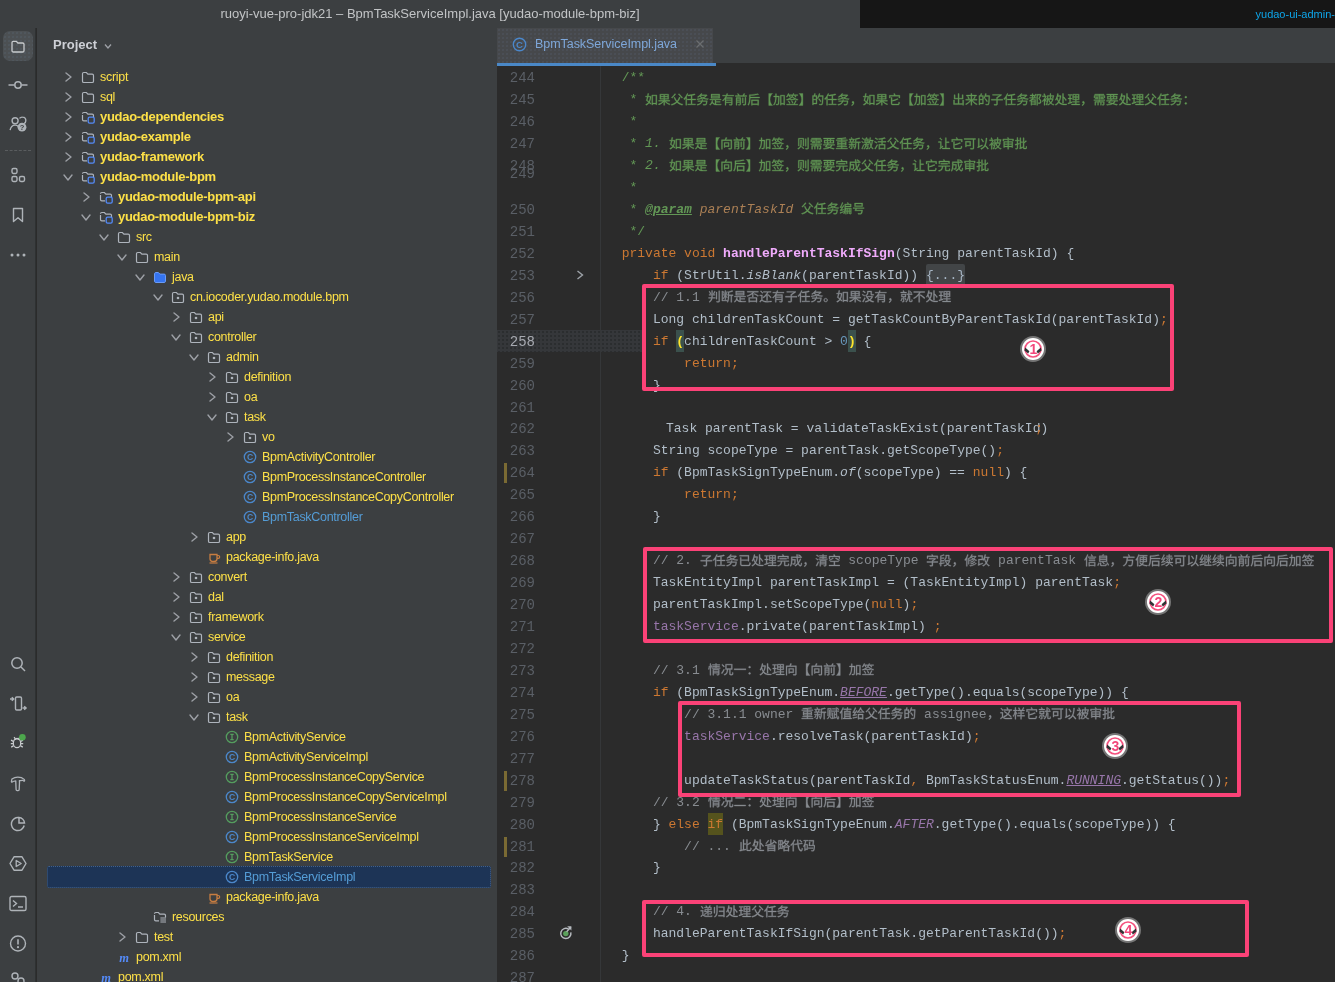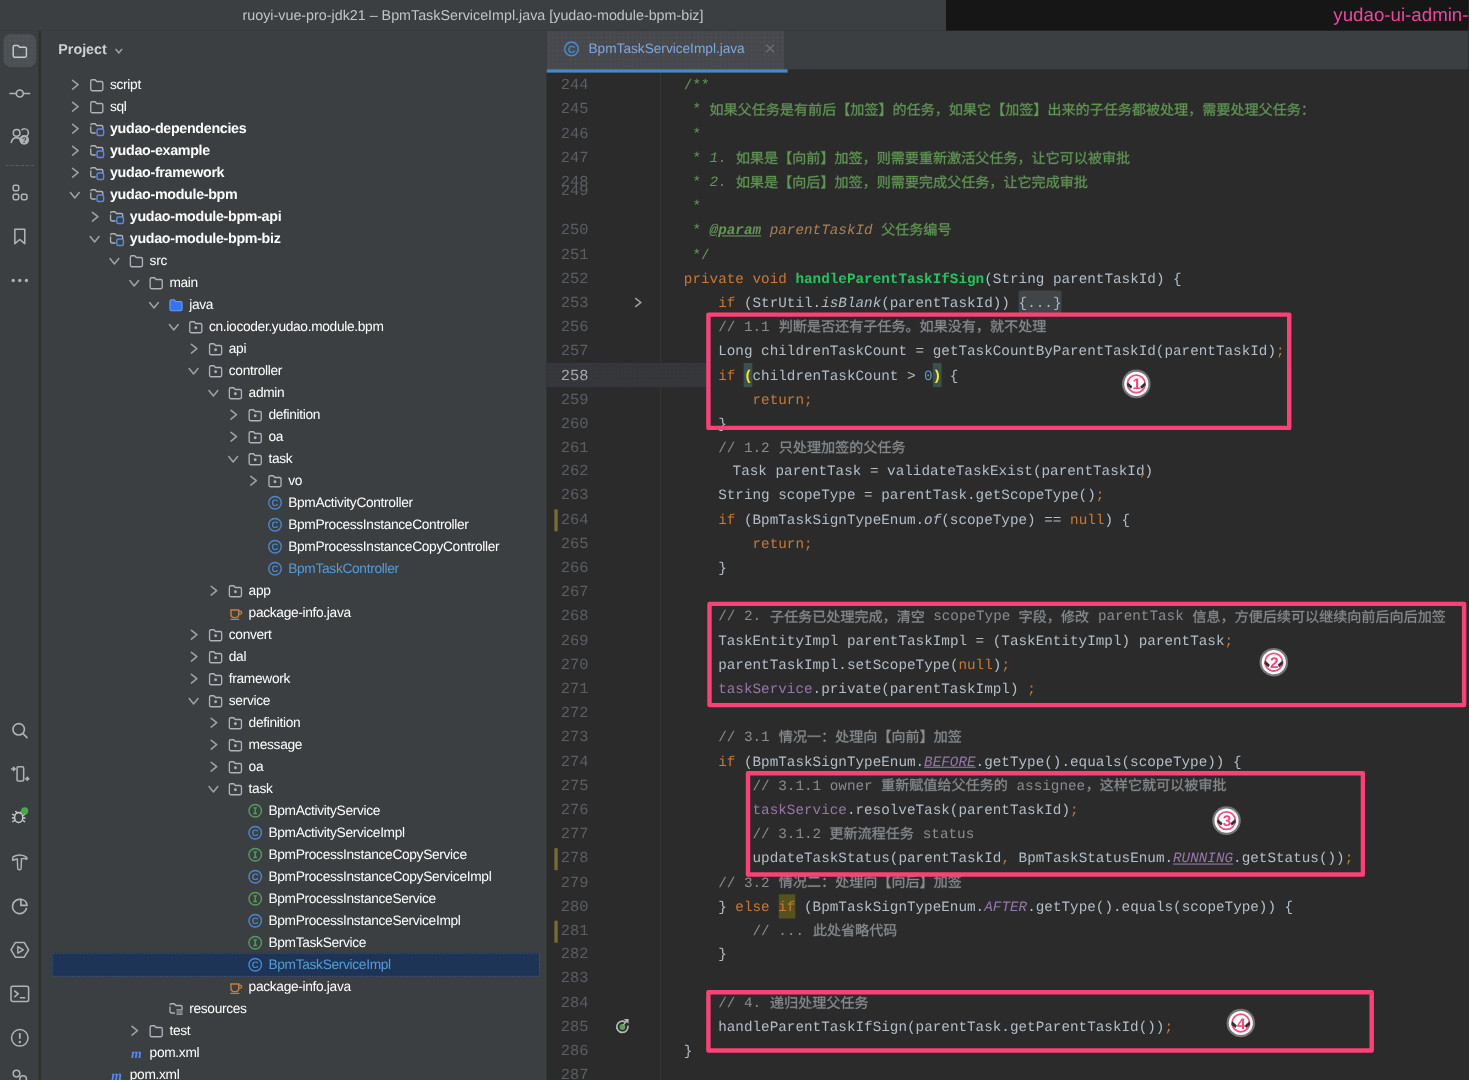--- a/index.html
+++ b/index.html
@@ -4,21 +4,21 @@
 html,body { width:1335px; height:982px; overflow:hidden; background:#2B2B2B;
   font-family:"Liberation Sans", sans-serif; }
 #app { position:relative; width:1125px; height:982px; }
 
 
 #titlebar { position:absolute; left:0; top:0; width:860px; height:28px; background:#3C3F41; }
 #titlebar .t { position:absolute; left:0; right:0; top:0; height:28px; line-height:28px;
   text-align:center; font-size:13px; color:#C2C4C6; }
 #titlebar2 { position:absolute; left:860px; top:0; width:475px; height:28px; background:#161616; }
 #titlebar2 .t { position:absolute; right:0; top:0; height:28px; line-height:28px;
-  font-size:17px; color:#ec4899; white-space:nowrap; }
+  font-size:11px; color:#0ea5e9; white-space:nowrap; }
 
 
 #strip { position:absolute; left:0; top:28px; width:36px; height:954px; background:#3C3F41;
   border-right:1px solid rgba(0,0,0,0.22); }
 .sic { position:absolute; left:50%; transform:translateX(-50%); }
 #stripbtn { position:absolute; left:3px; top:3px; width:30px; height:30px; background:#4C5053;
   border-radius:7px;
   background-image:radial-gradient(circle, rgba(120,160,210,0.08) 0.9px, rgba(0,0,0,0) 1px);
   background-size:4px 4px; }
 .stripsep { position:absolute; left:5px; top:122px; width:26px; height:1px;
@@ -27,21 +27,21 @@
 
 #panel { position:absolute; left:37px; top:28px; width:460px; height:954px; background:#3C3F41; overflow:hidden; }
 #panelhead { position:absolute; left:0; top:0; width:100%; height:34px; }
 #panelhead .pt { position:absolute; left:16px; top:0; height:34px; line-height:34px;
   font-size:13px; font-weight:bold; color:#CED0D6; }
 #treewrap { position:absolute; left:0; top:0; width:100%; height:954px; }
 #panel .tr { position:absolute; left:0; width:100%; height:20px; }
 #panel .ar { position:absolute; top:2px; }
 #panel .ti { position:absolute; top:2px; }
 #panel .tl { position:absolute; top:0; height:20px; line-height:20px; font-size:12.5px; letter-spacing:-0.3px;
-  color:#ffffff; white-space:nowrap; }
+  color:#fde047; white-space:nowrap; }
 #panel .tb { font-weight:bold; font-size:13px; }
 #panel .tblue { color:#549CD6; }
 .treesel { position:absolute; left:10px; top:838px; width:444px; height:22px;
   background:#1D3456; border:1px dotted rgba(95,135,185,0.55); border-radius:2px; }
 
 
 #editor { position:absolute; left:497px; top:28px; width:838px; height:954px; background:#2B2B2B; }
 #tabbar { position:absolute; left:0; top:0; width:838px; height:35px; background:#3C3F41; }
 #tab { position:absolute; left:0; top:0; width:216px; height:35px; background:#46484B;
   background-image:radial-gradient(circle, rgba(120,160,210,0.08) 0.9px, rgba(0,0,0,0) 1px);
@@ -67,21 +67,21 @@
 .cl span { position:absolute; top:0; height:22px; line-height:24px; white-space:pre;
   font-family:"Liberation Mono", monospace; font-size:13px; }
 .cl svg.cj { position:absolute; stroke:currentColor; stroke-width:26; }
 .s-d { color:#B2BEC9; } .s-k { color:#CC7832; } .s-c { color:#888C91; fill:#888C91; }
 .s-j { color:#629755; fill:#629755; } .s-ji { color:#629755; font-style:italic; }
 .s-jt { color:#629755; font-weight:bold; font-style:italic; text-decoration:underline; }
 .s-jv { color:#AC8055; font-style:italic; }
 .s-n { color:#6897BB; } .s-f { color:#9876AA; fill:#9876AA; }
 .s-sc { color:#9876AA; font-style:italic; text-decoration:underline; }
 .s-sc2 { color:#9876AA; font-style:italic; }
-.s-m { color:#22c55e; font-weight:bold; } .s-im { color:#B2BEC9; font-style:italic; }
+.s-m { color:#f0abfc; font-weight:bold; } .s-im { color:#B2BEC9; font-style:italic; }
 .s-y { color:#FFE52B; background:#3B514D; font-weight:bold; }
 .s-fold { color:#A9B7C6; background:#424547; border-radius:2px; }
 .s-hi { color:#CC7832; background:#55531D; }
 
 
 .abox { position:absolute; border:4px solid #FB4277; border-radius:2px; }
 .anum { position:absolute; }
 
 
 #foldch { position:absolute; left:75px; top:200.8px; width:16px; height:22px; }
@@ -956,36 +956,20 @@
             <span class="s-n" style="left:840.1px">0</span>
             <span class="s-y" style="left:847.9px">)</span>
             <span class="s-d" style="left:855.7px"> {</span>
           </div>
 <div class="cl" style="top:288.6px">
             <span class="s-k" style="left:684.1px">return;</span>
           </div>
 <div class="cl" style="top:310.5px">
             <span class="s-d" style="left:652.9px">}</span>
           </div>
-<div class="cl" style="top:332.5px">
-            <span class="s-c" style="left:652.9px">// 1.2 </span>
-            <svg class="cj s-c" style="left:707.5px;top:3.6px" width="115.2" height="15.5" viewBox="0 -960 9000 1210">
-              <g transform="scale(1,-1)">
-                <use href="#g53EA" x="0"></use>
-                <use href="#g5904" x="1000"></use>
-                <use href="#g7406" x="2000"></use>
-                <use href="#g52A0" x="3000"></use>
-                <use href="#g7B7E" x="4000"></use>
-                <use href="#g7684" x="5000"></use>
-                <use href="#g7236" x="6000"></use>
-                <use href="#g4EFB" x="7000"></use>
-                <use href="#g52A1" x="8000"></use>
-              </g>
-            </svg>
-          </div>
 <div class="cl" style="top:354.4px">
             <span class="s-d" style="left:666px">Task parentTask = validateTaskExist(parentTaskId)</span>
             <span class="s-k" style="left:1035.2px">;</span>
           </div>
 <div class="cl" style="top:376.4px">
             <span class="s-d" style="left:652.9px">String scopeType = parentTask.getScopeType()</span>
             <span class="s-k" style="left:996.2px">;</span>
           </div>
 <div class="cl" style="top:398.3px">
             <span class="s-k" style="left:652.9px">if</span>
@@ -1123,34 +1107,20 @@
                 <use href="#g88AB" x="7000"></use>
                 <use href="#g5BA1" x="8000"></use>
                 <use href="#g6279" x="9000"></use>
               </g>
             </svg>
           </div>
 <div class="cl" style="top:661.7px">
             <span class="s-f" style="left:684.1px">taskService</span>
             <span class="s-d" style="left:769.9px">.resolveTask(parentTaskId)</span>
             <span class="s-k" style="left:972.8px">;</span>
-          </div>
-<div class="cl" style="top:683.7px">
-            <span class="s-c" style="left:684.1px">// 3.1.2 </span>
-            <svg class="cj s-c" style="left:754.3px;top:3.6px" width="76.8" height="15.5" viewBox="0 -960 6000 1210">
-              <g transform="scale(1,-1)">
-                <use href="#g66F4" x="0"></use>
-                <use href="#g65B0" x="1000"></use>
-                <use href="#g6D41" x="2000"></use>
-                <use href="#g7A0B" x="3000"></use>
-                <use href="#g4EFB" x="4000"></use>
-                <use href="#g52A1" x="5000"></use>
-              </g>
-            </svg>
-            <span class="s-c" style="left:831.1px"> status</span>
           </div>
 <div class="cl" style="top:705.6px">
             <span class="s-d" style="left:684.1px">updateTaskStatus(parentTaskId</span>
             <span class="s-k" style="left:910.4px">,</span>
             <span class="s-d" style="left:918.2px"> BpmTaskStatusEnum.</span>
             <span class="s-sc" style="left:1066.4px">RUNNING</span>
             <span class="s-d" style="left:1121.0px">.getStatus())</span>
             <span class="s-k" style="left:1222.4px">;</span>
           </div>
 <div class="cl" style="top:727.6px">

